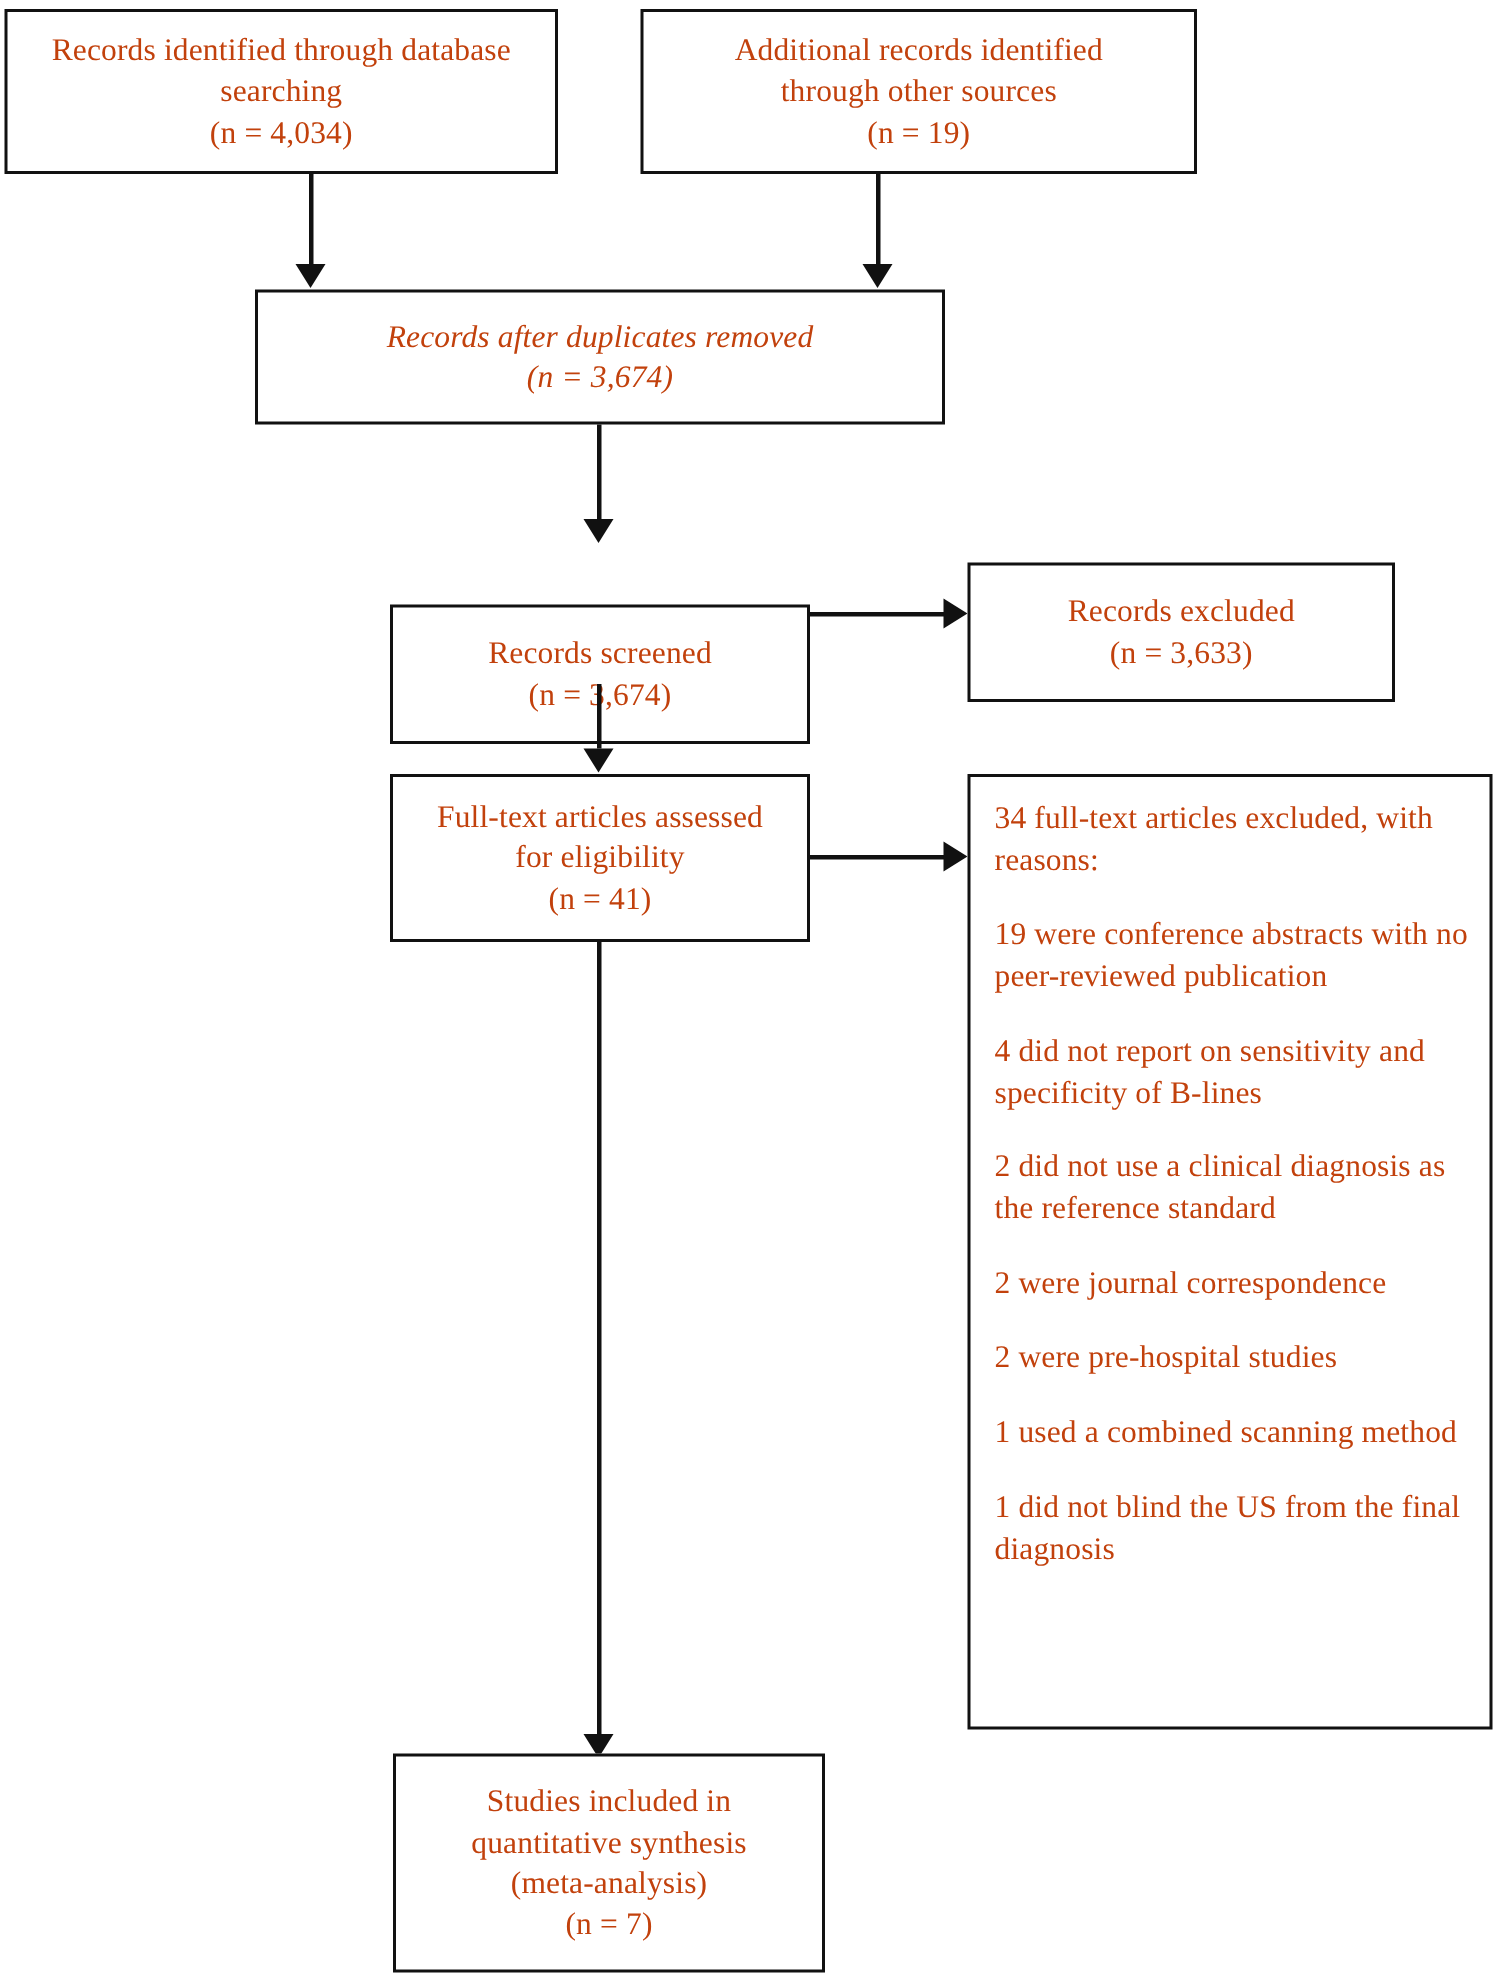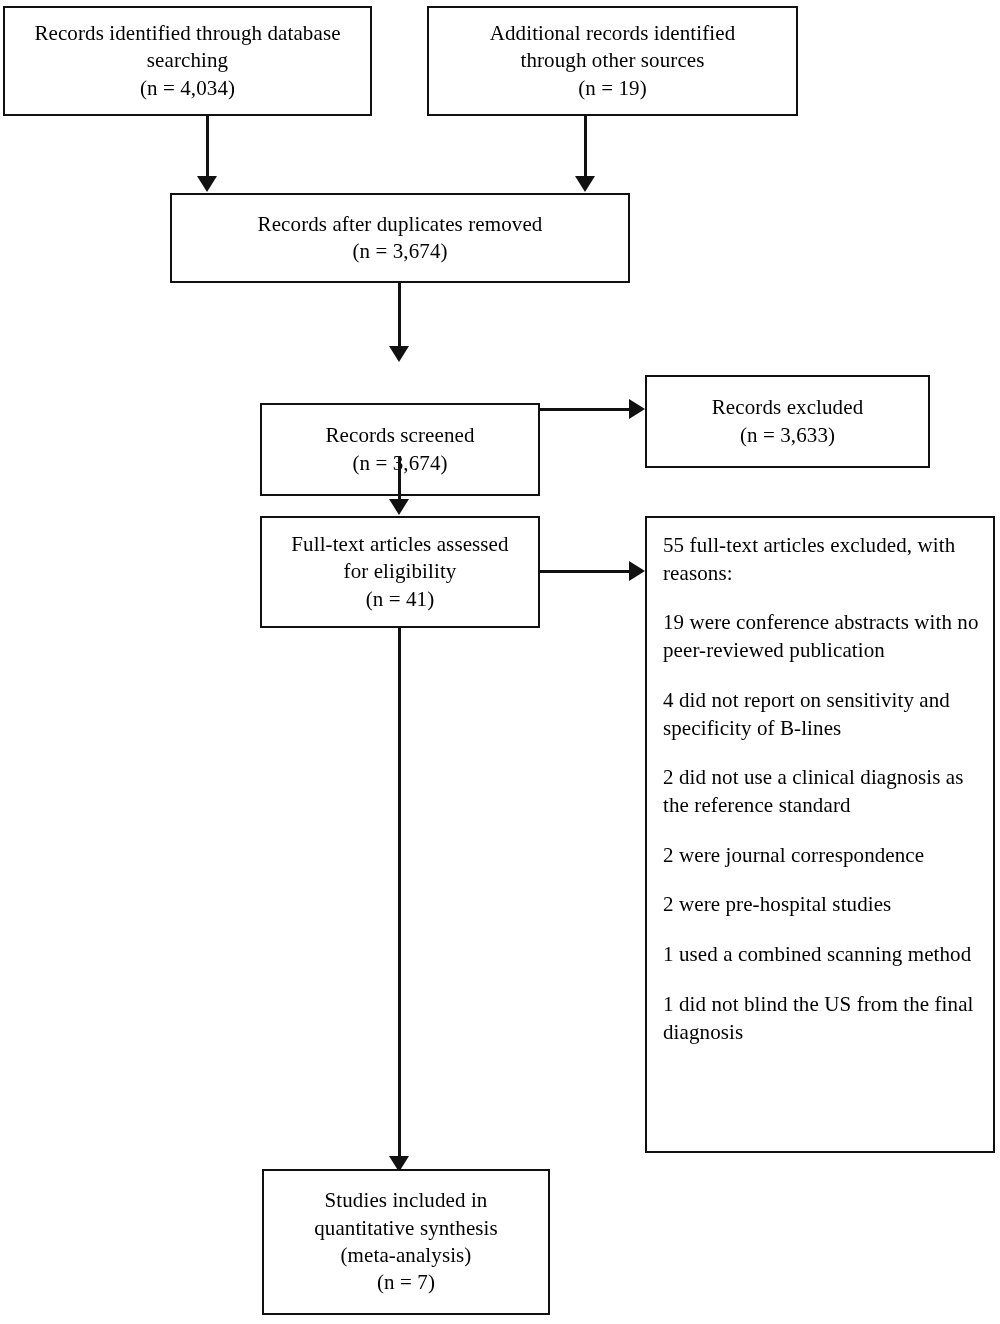--- a/index.html
+++ b/index.html
@@ -6,21 +6,21 @@
     margin: 0;
     padding: 0;
     background: #ffffff;
   }
   #canvas {
     position: relative;
     width: 996px;
     height: 1324px;
     background: #ffffff;
     font-family: "Liberation Serif", "DejaVu Serif", serif;
-    color: #000000;
+    color: #c2410c;
     overflow: hidden;
   }
   .box {
     position: absolute;
     box-sizing: border-box;
     border: 2.5px solid #111111;
     background: #ffffff;
     display: flex;
     align-items: center;
     justify-content: center;
@@ -98,21 +98,21 @@
       <div>(n = 19)</div>
     </div>
   </div>
 
   <div class="vline" style="left:206px; top:116px; height:60px;"></div>
   <div class="arrow-down" style="left:197px; top:176px;"></div>
 
   <div class="vline" style="left:584px; top:116px; height:60px;"></div>
   <div class="arrow-down" style="left:575px; top:176px;"></div>
 
-  <div class="box" style="left:170px; top:193px; width:460px; height:90px;">
+  <div class="box" style="left:170px; top:193px; width:460px; height:90px;font-style:italic;">
     <div class="box-inner">
       <div>Records after duplicates removed</div>
       <div>(n = 3,674)</div>
     </div>
   </div>
 
   <div class="vline" style="left:398px; top:283px; height:63px;"></div>
   <div class="arrow-down" style="left:389px; top:346px;"></div>
 
   <div class="box" style="left:260px; top:363px; width:280px; height:93px;margin-top:40px;">
@@ -141,21 +141,21 @@
       <div>for eligibility</div>
       <div>(n = 41)</div>
     </div>
   </div>
 
   <div class="hline" style="left:540px; top:570px; width:90px;"></div>
   <div class="arrow-right" style="left:629px; top:561px;"></div>
 
   <div class="box left-align" style="left:645px; top:516px; width:350px; height:637px;">
     <div class="box-inner">
-      <p class="reason-para">55 full-text articles excluded, with reasons:</p>
+      <p class="reason-para">34 full-text articles excluded, with reasons:</p>
       <p class="reason-para">19 were conference abstracts with no peer-reviewed publication</p>
       <p class="reason-para">4 did not report on sensitivity and specificity of B-lines</p>
       <p class="reason-para">2 did not use a clinical diagnosis as the reference standard</p>
       <p class="reason-para">2 were journal correspondence</p>
       <p class="reason-para">2 were pre-hospital studies</p>
       <p class="reason-para">1 used a combined scanning method</p>
       <p class="reason-para">1 did not blind the US from the final diagnosis</p>
     </div>
   </div>
 

